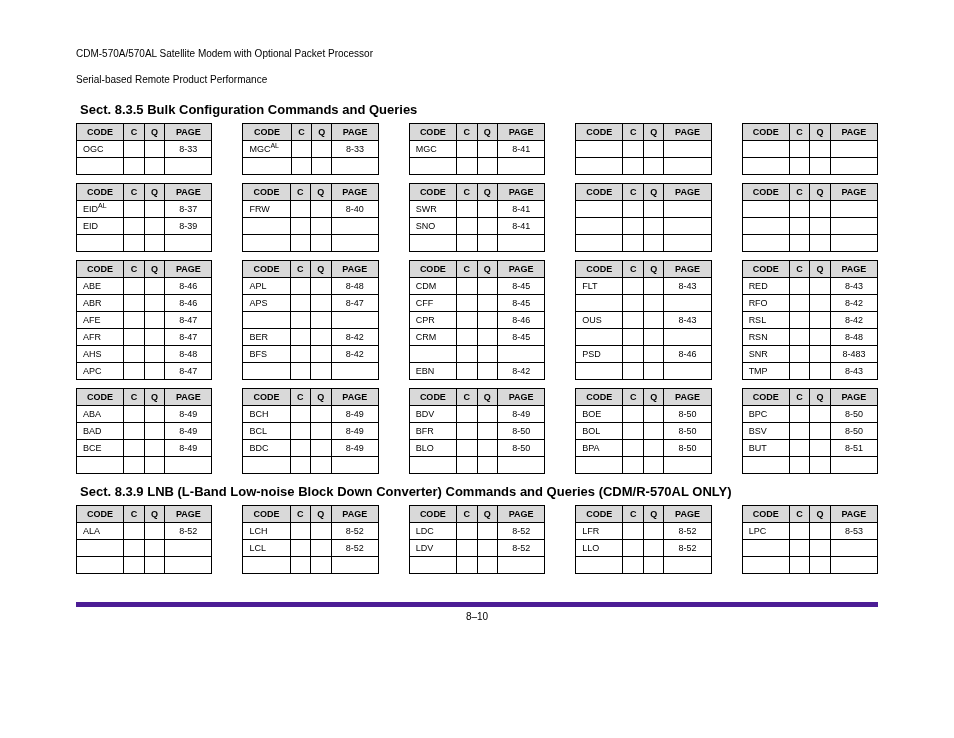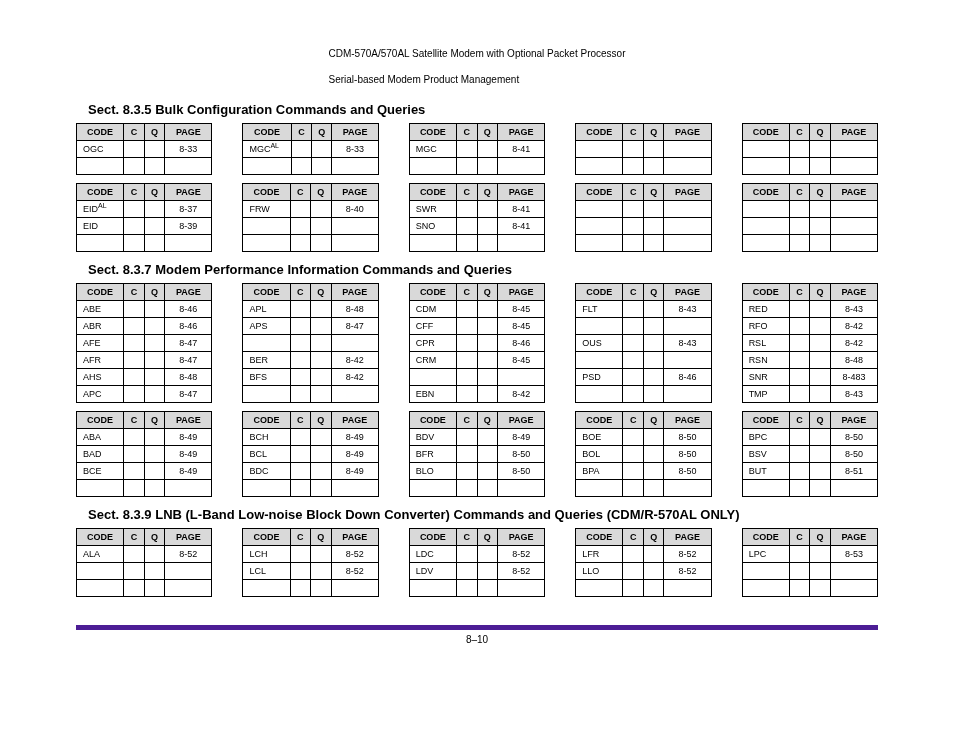--- a/index.html
+++ b/index.html
@@ -9,33 +9,34 @@
     font-family: Arial, Helvetica, sans-serif;
     color: #000;
     width: 954px;
   }
   .page {
     padding: 34px 76px 0 76px;
     box-sizing: border-box;
   }
   .header-row {
     display: flex;
-    justify-content: center;
+    justify-content: flex-end;
     font-size: 10px;
     line-height: 1.3;
     margin-bottom: 16px;
+    flex-direction: column;
   }
   .header-left, .header-right {
     white-space: pre-line;
   }
   .header-right { text-align: right; }
   .section-title {
     font-size: 13px;
     font-weight: bold;
-    margin: 10px 0 6px 12px;
+    margin: 10px 0 6px 4px;
   }
   .tables-row {
     display: flex;
     gap: 30px;
     margin-bottom: 8px;
   }
   .mini-table {
     border-collapse: collapse;
     font-size: 9px;
     flex: 1 1 0;
@@ -65,21 +66,21 @@
   }
 </style>
 </head>
 <body>
 
 <div class="page">
 
   <div class="header-row">
     <div class="header-left">
       <span>CDM-570A/570AL Satellite Modem with Optional Packet Processor</span><br>
-      <span>Serial-based Modem Product Management</span>
+      <span>Serial-based Remote Product Performance</span>
     </div>
   </div>
 
   <div id="sections-container">
       <div class="section-title">Sect. 8.3.5 Bulk Configuration Commands and Queries</div>
       <div class="tables-row">
         <table class="mini-table">
           <thead>
             <tr>
               <th>CODE</th>
@@ -345,21 +346,20 @@
             </tr>
             <tr>
               <td class="code">&nbsp;</td>
               <td class="flag"></td>
               <td class="flag"></td>
               <td class="page">&nbsp;</td>
             </tr>
           </tbody>
         </table>
       </div>
-      <div class="section-title">Sect. 8.3.7 Modem Performance Information Commands and Queries</div>
       <div class="tables-row">
         <table class="mini-table">
           <thead>
             <tr>
               <th>CODE</th>
               <th>C</th>
               <th>Q</th>
               <th>PAGE</th>
             </tr>
           </thead>

